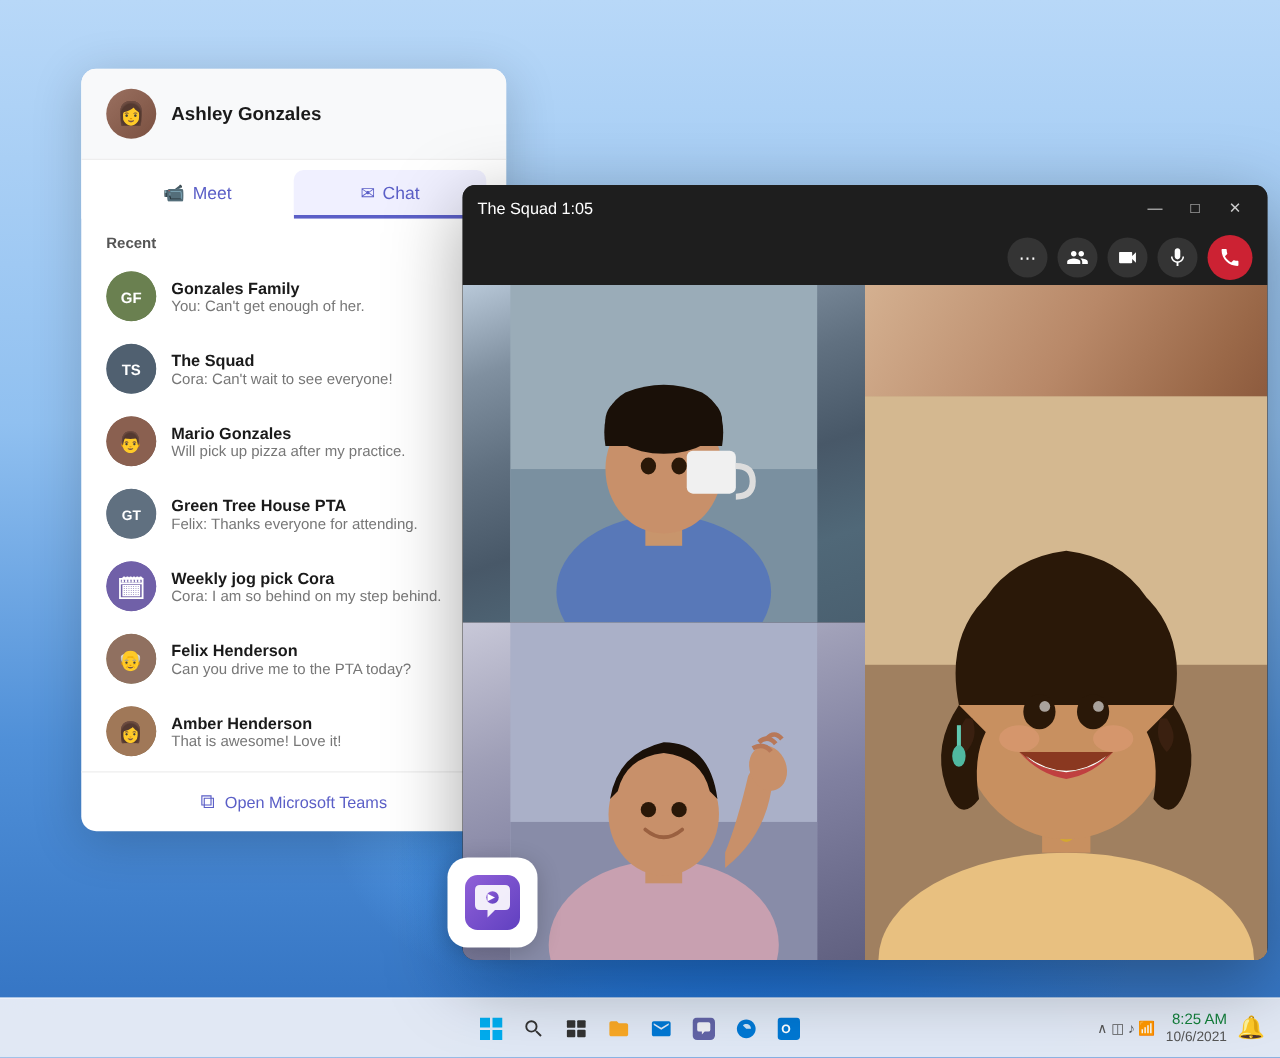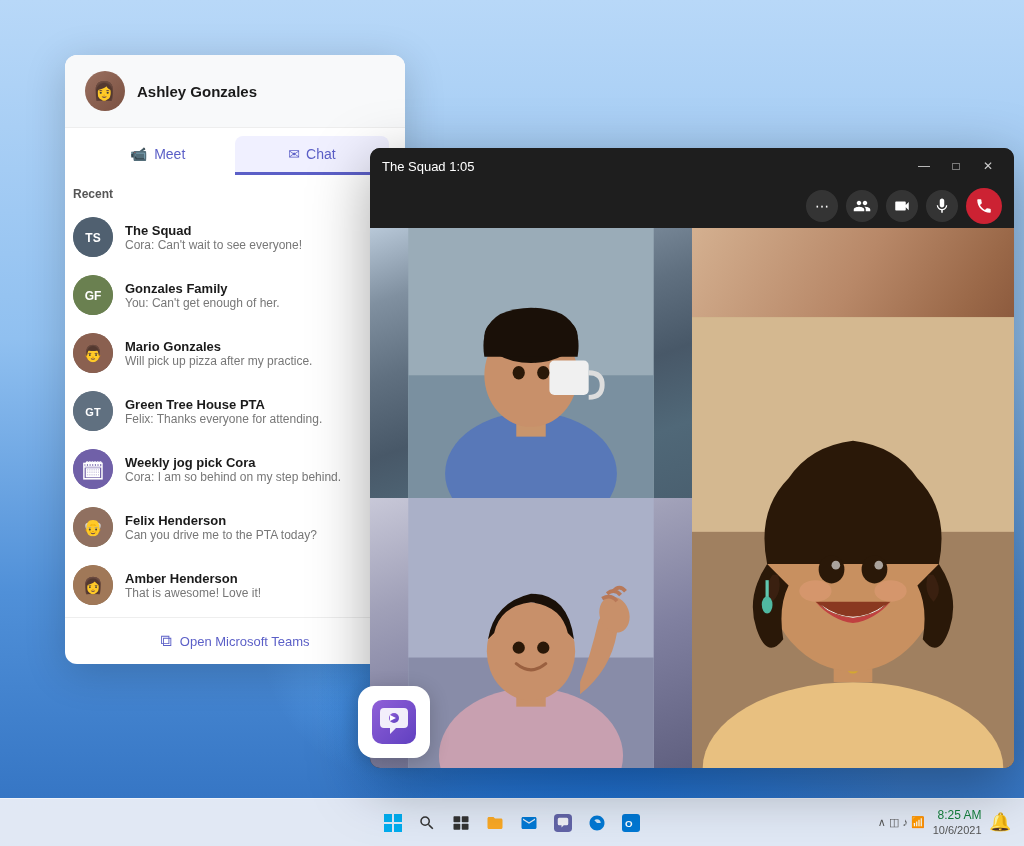--- a/index.html
+++ b/index.html
@@ -140,21 +140,21 @@
     .tab.active {
       background: #f0f0ff;
       border-bottom: 3px solid #5b5fc7;
       color: #5b5fc7;
     }
 
     .tab:not(.active) { color: #5b5fc7; }
 
     
     .recent-section {
-      padding: 12px 8px 4px;
+      padding: 12px 20px 4px;
     }
 
     .recent-label {
       font-size: 12px;
       font-weight: 600;
       color: #555;
       margin-bottom: 8px;
     }
 
     .contact-list {
@@ -386,42 +386,42 @@
       <span>✉</span>
       <span>Chat</span>
     </div>
   </div>
 
   <div class="recent-section">
     <div class="recent-label">Recent</div>
     <div class="contact-list">
 
       <div class="contact-item">
+        <div class="contact-avatar av-gonzales-family">
+          <svg width="40" height="40" viewBox="0 0 40 40">
+              <circle cx="20" cy="20" r="20" fill="#6a8050"></circle>
+              <text x="50%" y="55%" dominant-baseline="middle" text-anchor="middle" fill="white" font-size="12" font-family="sans-serif">GF</text>
+            </svg>
+        </div>
+        <div class="contact-info">
+          <div class="contact-name">Gonzales Family</div>
+          <div class="contact-preview">You: Can't get enough of her.</div>
+        </div>
+      </div>
+
+      <div class="contact-item">
         <div class="contact-avatar av-squad">
           <svg width="40" height="40" viewBox="0 0 40 40">
               <circle cx="20" cy="20" r="20" fill="#506070"></circle>
               <text x="50%" y="55%" dominant-baseline="middle" text-anchor="middle" fill="white" font-size="12">TS</text>
             </svg>
         </div>
         <div class="contact-info">
           <div class="contact-name">The Squad</div>
           <div class="contact-preview">Cora: Can't wait to see everyone!</div>
-        </div>
-      </div>
-
-      <div class="contact-item">
-        <div class="contact-avatar av-gonzales-family">
-          <svg width="40" height="40" viewBox="0 0 40 40">
-              <circle cx="20" cy="20" r="20" fill="#6a8050"></circle>
-              <text x="50%" y="55%" dominant-baseline="middle" text-anchor="middle" fill="white" font-size="12" font-family="sans-serif">GF</text>
-            </svg>
-        </div>
-        <div class="contact-info">
-          <div class="contact-name">Gonzales Family</div>
-          <div class="contact-preview">You: Can't get enough of her.</div>
         </div>
       </div>
 
       <div class="contact-item">
         <div class="contact-avatar av-mario">
           <svg width="40" height="40" viewBox="0 0 40 40">
               <circle cx="20" cy="20" r="20" fill="#8a6050"></circle>
               <text x="50%" y="55%" dominant-baseline="middle" text-anchor="middle" fill="white" font-size="16">👨</text>
             </svg>
         </div>

